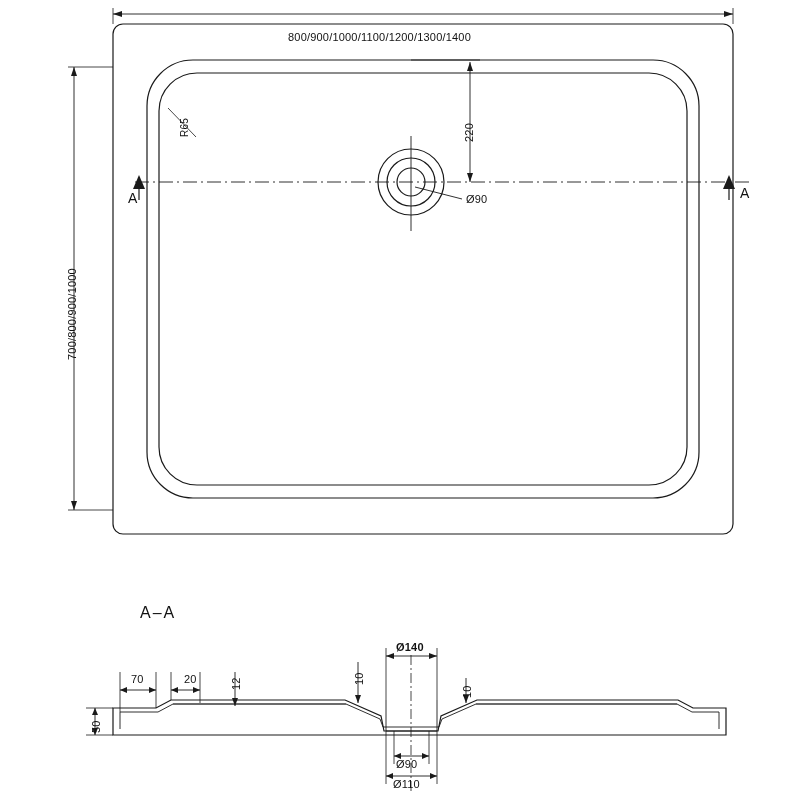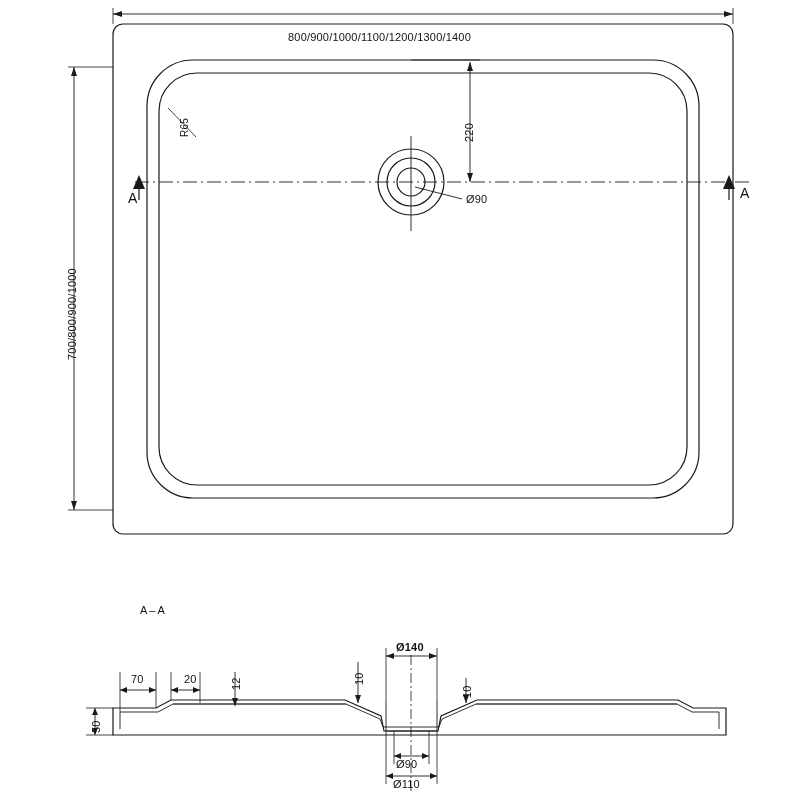--- a/index.html
+++ b/index.html
@@ -31,21 +31,21 @@
   }
   .lbl {
     position: absolute;
     font-family: "Liberation Sans", sans-serif;
     font-size: 11px;
     letter-spacing: 0.2px;
     color: #111111;
     white-space: nowrap;
   }
   .lbl.big {
-    font-size: 11px;
+    font-size: 16px;
     letter-spacing: 2px;
   }
   .lbl.vert {
     transform-origin: 0 0;
     transform: rotate(-90deg);
   }
 </style>
 </head>
 <body>
 

